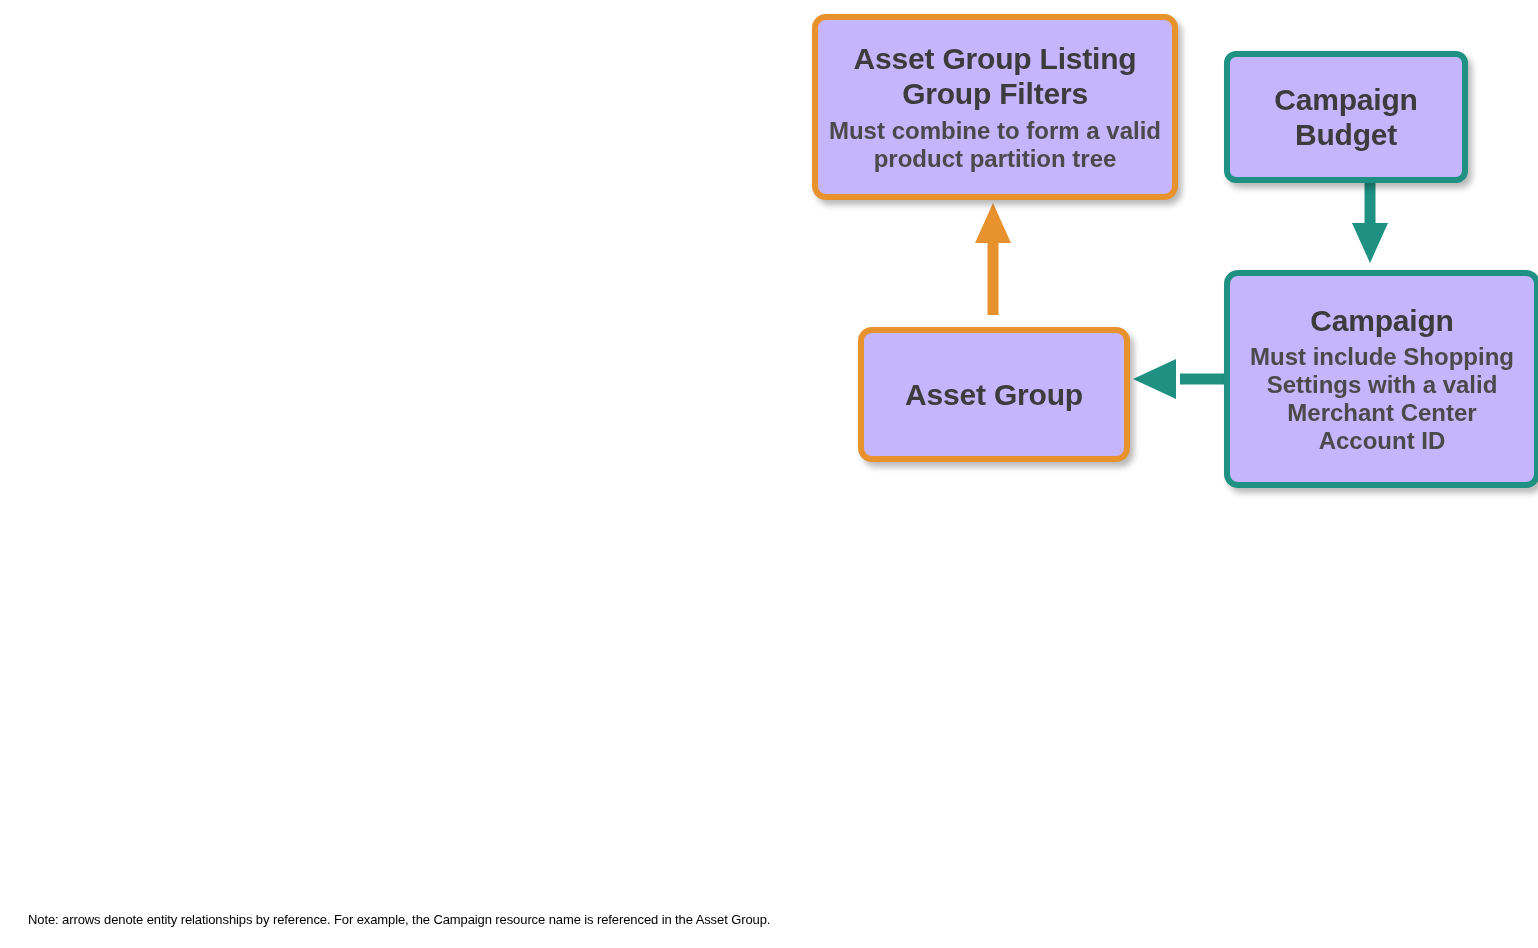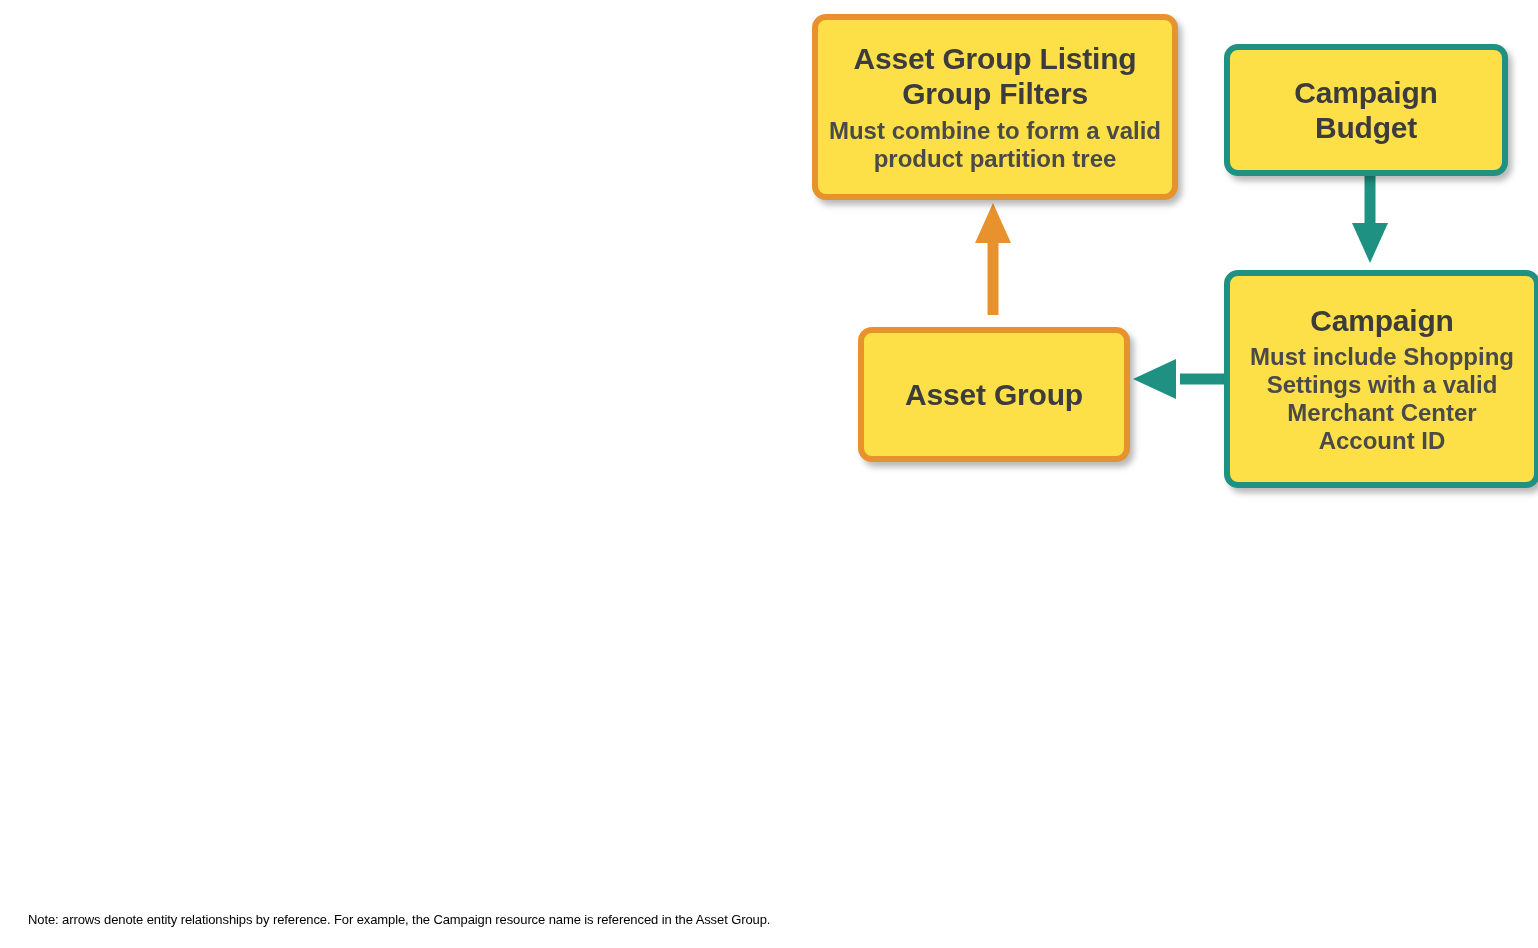--- a/index.html
+++ b/index.html
@@ -19,21 +19,21 @@
   #canvas {
     position: absolute;
     left: 0; top: 0;
     width: 1538px;
     height: 948px;
   }
 
   .node {
     position: absolute;
     box-sizing: border-box;
-    background: #fde047;
+    background: #c4b5fd;
     border-style: solid;
     border-radius: 14px;
     display: flex;
     flex-direction: column;
     align-items: center;
     justify-content: center;
     text-align: center;
     color: #424242;
     box-shadow: 4px 5px 6px rgba(0,0,0,0.28);
     padding: 4px 10px;
@@ -56,24 +56,25 @@
   }
 
   
   #node-aglgf {
     left: 812px;  top: 14px;
     width: 366px; height: 186px;
     border-width: 6px;
     border-color: #E8922E;
   }
   #node-campaign-budget {
-    left: 1224px; top: 44px;
-    width: 284px; height: 132px;
+    left: 1224px; top: 51px;
+    width: 244px; height: 132px;
     border-width: 6px;
     border-color: #1E9183;
+    border-radius: 12px;
   }
   #node-asset-group {
     left: 858px;  top: 327px;
     width: 272px; height: 135px;
     border-width: 6px;
     border-color: #E8922E;
   }
   #node-campaign {
     left: 1224px; top: 270px;
     width: 316px; height: 218px;

